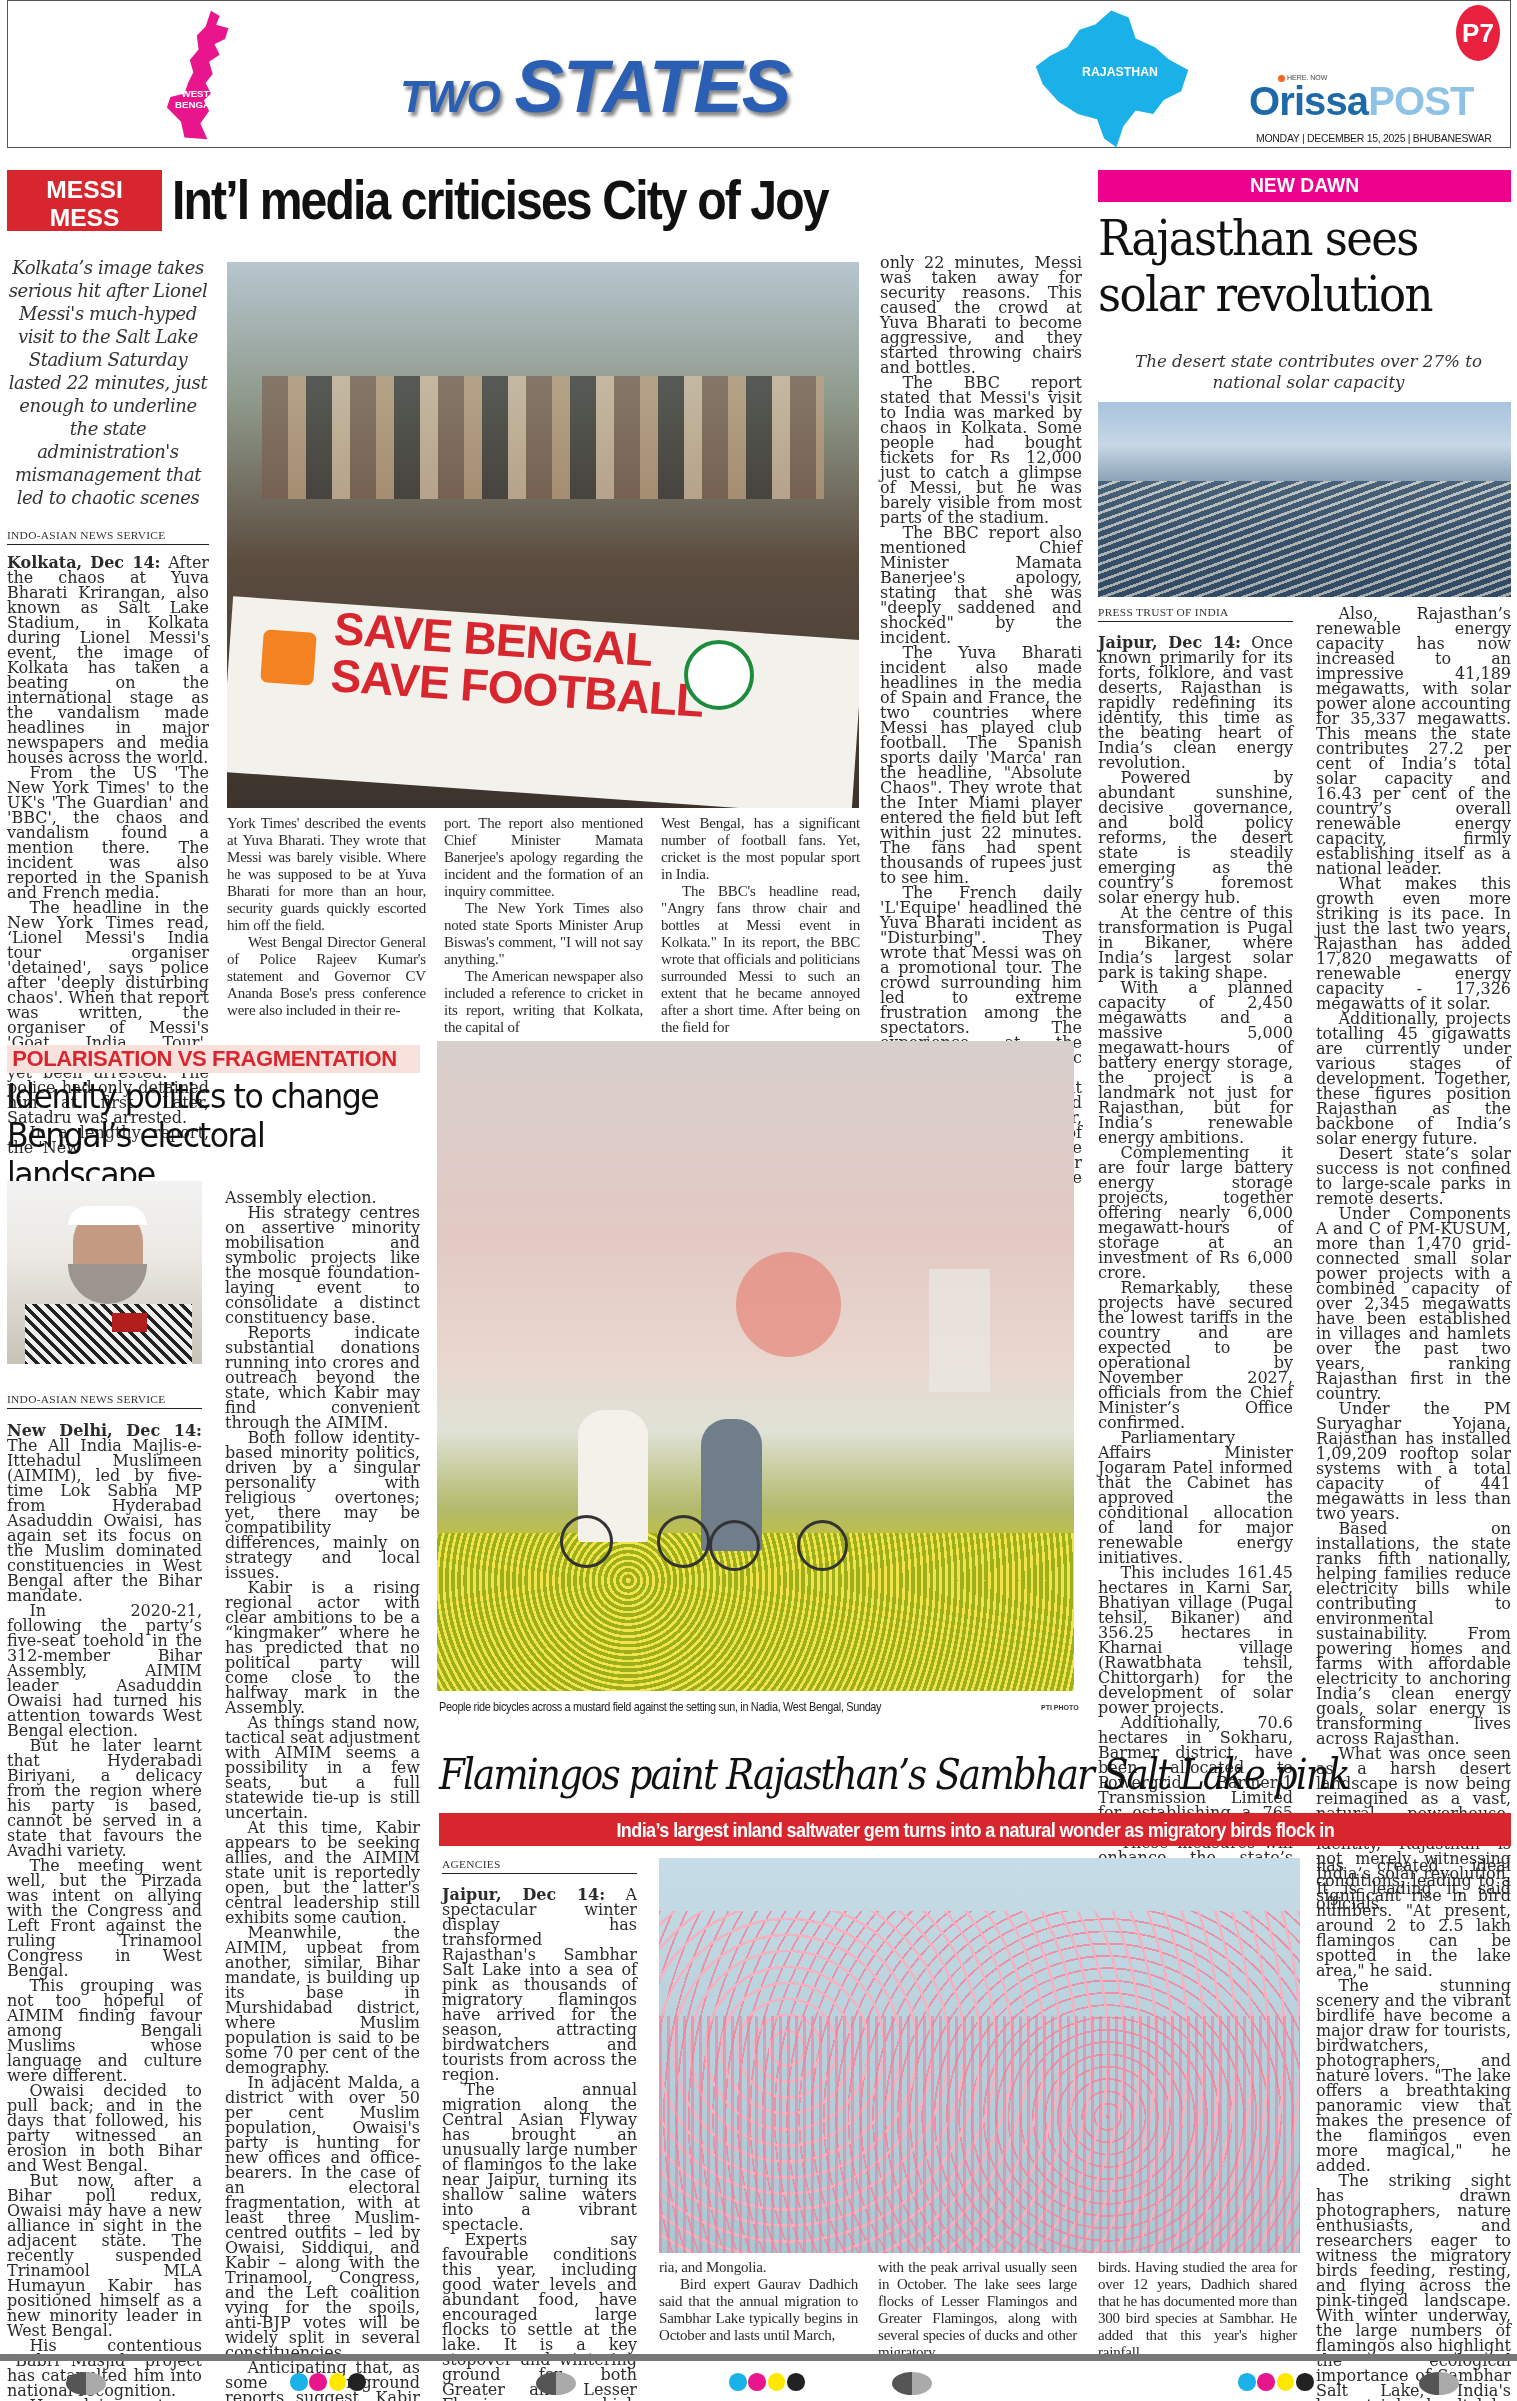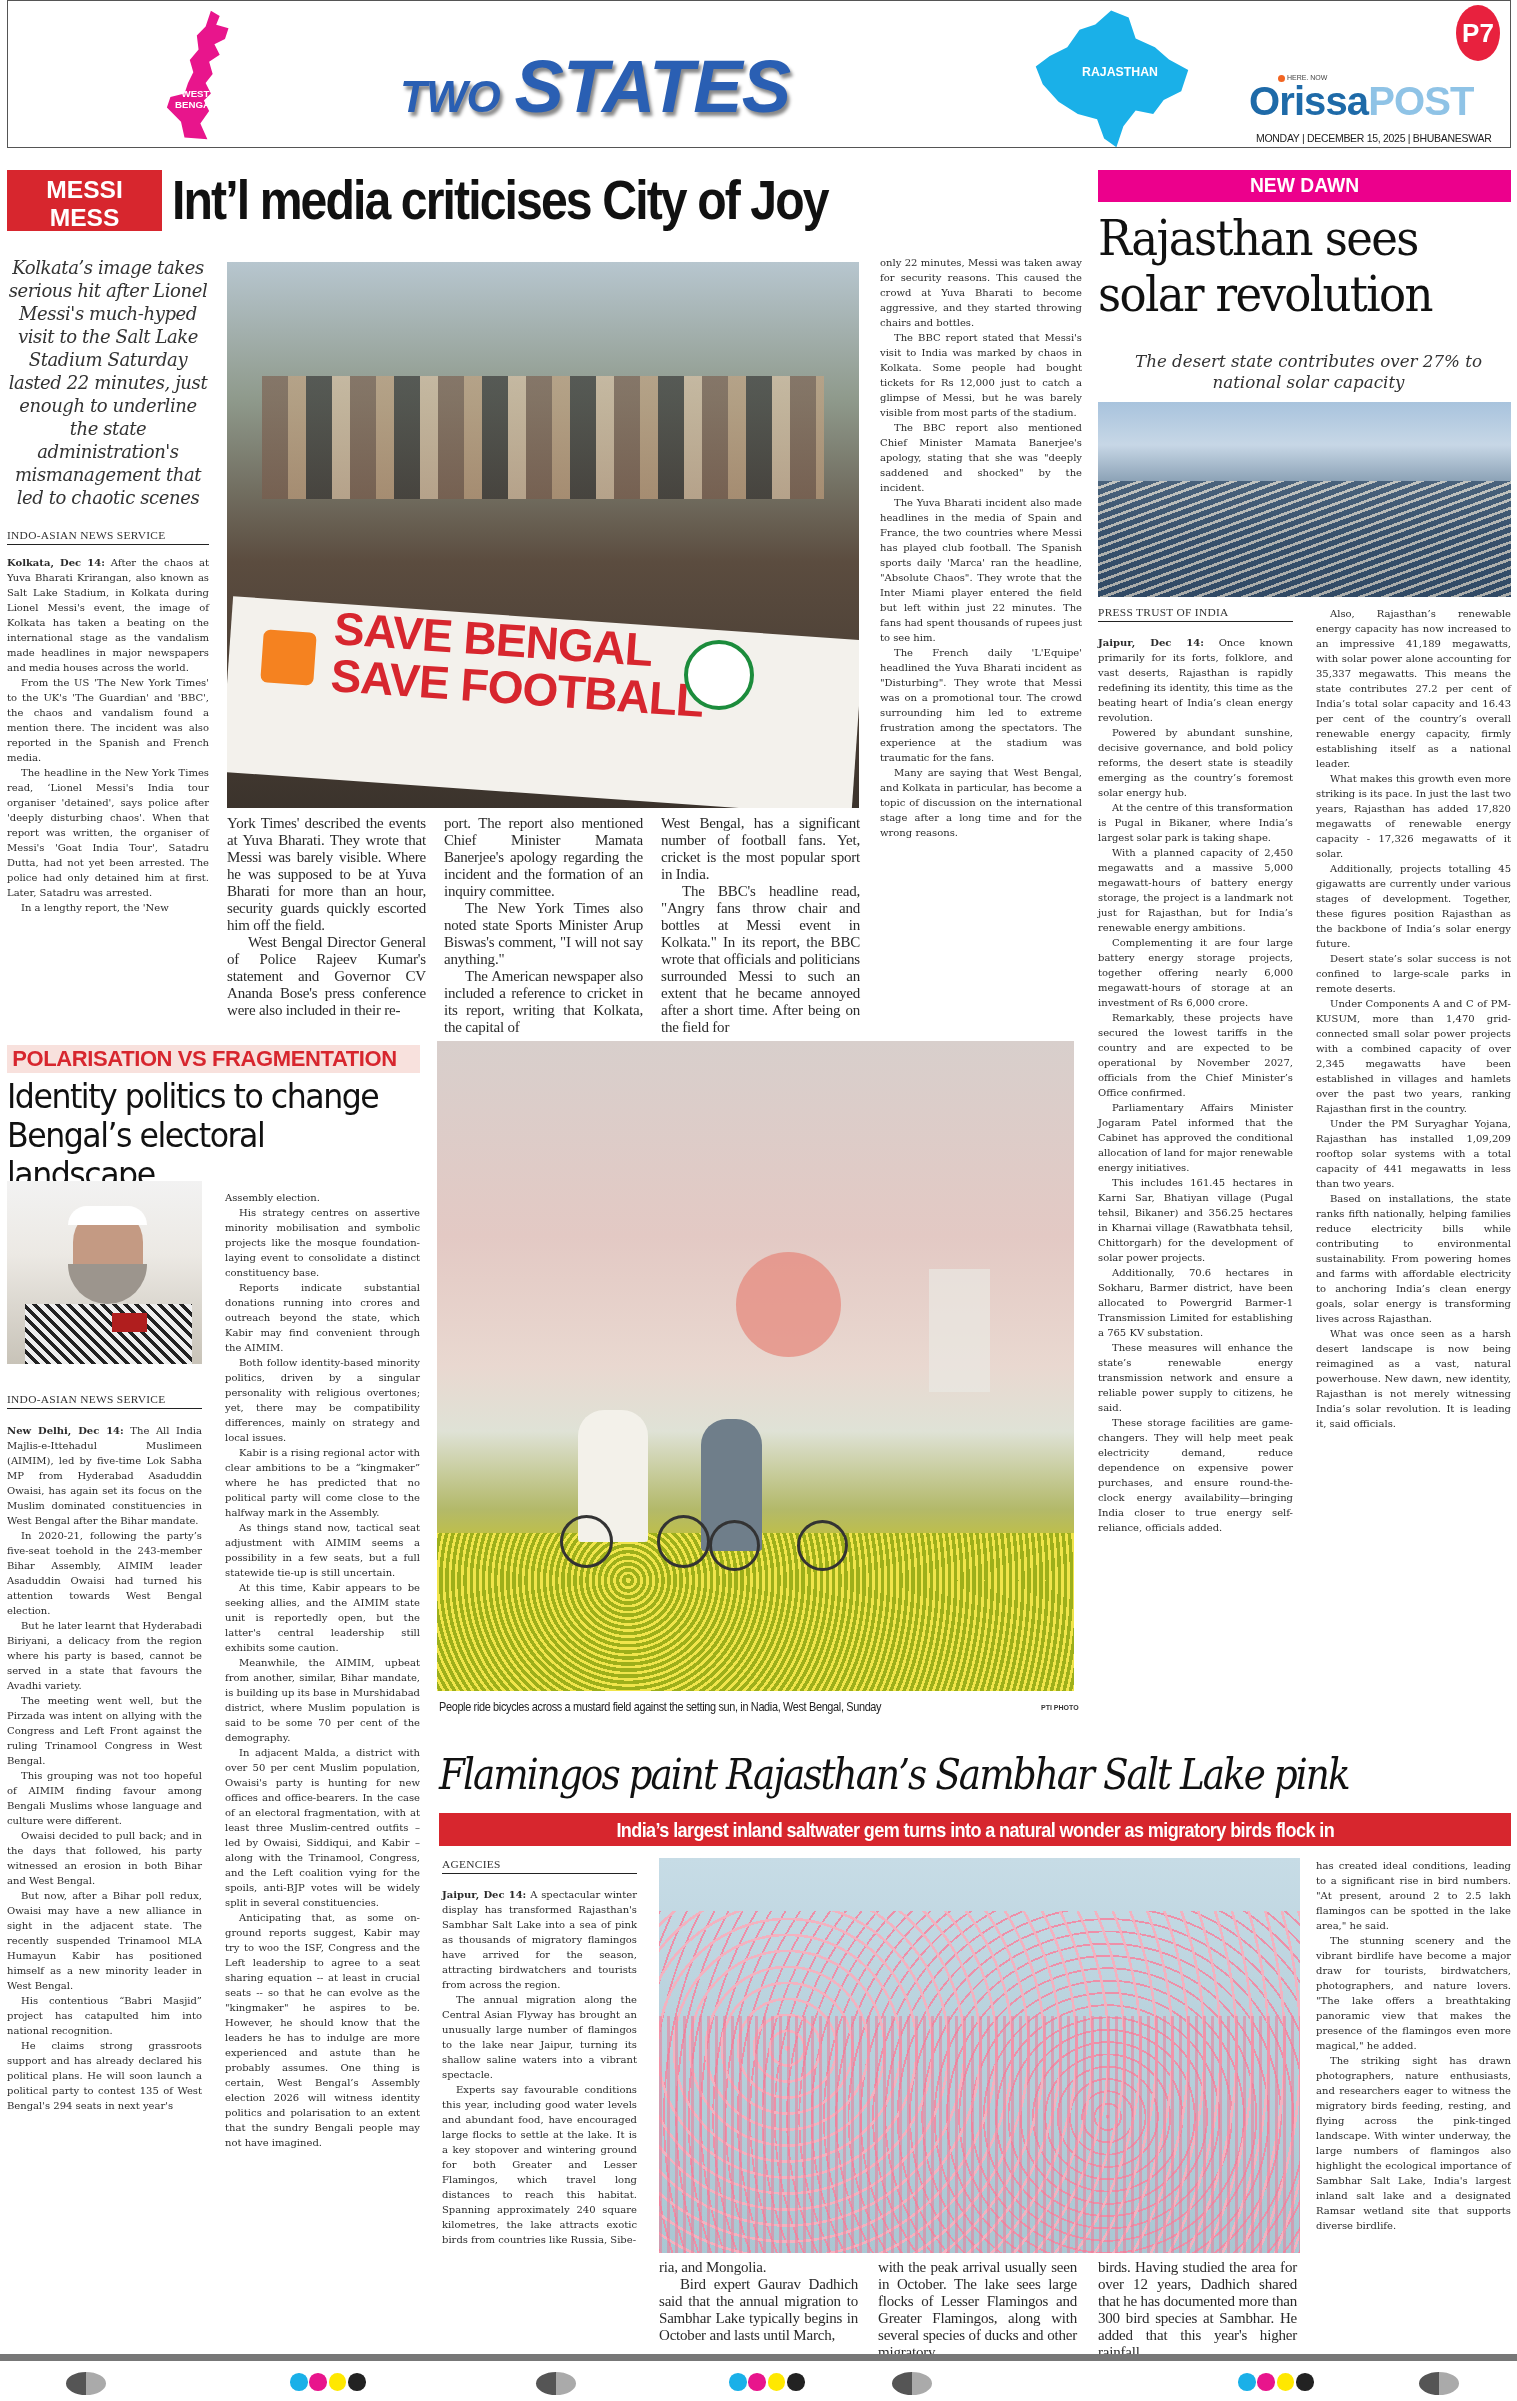--- a/index.html
+++ b/index.html
@@ -1,19 +1,19 @@
 <!DOCTYPE html>
 <html style="font-size:14px"><head>
 <meta charset="utf-8">
 <style>
   *{box-sizing:border-box;margin:0;padding:0}
   html,body{width:1518px;height:2401px;background:#fff;overflow:hidden}
   body{position:relative;font-family:"DejaVu Serif","Liberation Serif",serif;color:#222}
   .abs{position:absolute}
-  .body-text{font-family:"DejaVu Serif","Liberation Serif",serif;font-size:10px;line-height:15px;text-align:justify;color:#2a2a2a;hyphens:auto}
+  .body-text{font-family:"DejaVu Serif","Liberation Serif",serif;font-size:16px;line-height:15px;text-align:justify;color:#2a2a2a;hyphens:auto}
   .body-text p{text-indent:1.4em}
   .body-text p.first{text-indent:0}
   .body-text .dateline{font-weight:bold}
   .cond{font-family:"Liberation Serif","DejaVu Serif",serif;font-size:15px;line-height:17px;text-align:justify;color:#2a2a2a;letter-spacing:-0.2px}
   .cond p{text-indent:1.4em}
   .byline{font-family:"Liberation Serif",serif;font-size:11.4px;letter-spacing:0.3px;color:#333;border-bottom:1.8px solid #222;padding-bottom:2.6px;text-transform:uppercase}
   .photo{overflow:hidden}
   
   .masthead{left:7px;top:0;width:1504px;height:148px;border:1.8px solid #555;border-top:1.8px solid #555}
   .two-states{font-family:"Liberation Sans","DejaVu Sans",sans-serif;font-weight:900;color:#2a5fb3;text-shadow:2.6px 3.5px 3.5px #888;font-style:italic}
@@ -147,21 +147,21 @@
 <div class="abs photo" style="left:7px;top:1181px;width:195px;height:183px;background:linear-gradient(180deg,#f2f2f2 0%,#ece9e4 40%,#c8c3b8 100%)">
   <div class="abs" style="left:66px;top:26px;width:70px;height:88px;border-radius:35px 35px 26px 26px;background:#c49a83"></div>
   <div class="abs" style="left:61px;top:24.6px;width:79px;height:19.3px;border-radius:35px 35px 0 0;background:#fff"></div>
   <div class="abs" style="left:61px;top:83px;width:79px;height:40px;border-radius:0 0 40px 40px;background:#9c958d"></div>
   <div class="abs" style="left:17.6px;top:123px;width:167px;height:61px;background:repeating-linear-gradient(45deg,#222 0 3.5px,#eee 3.5px 8px)"></div>
   <div class="abs" style="left:105px;top:132px;width:35px;height:19.3px;background:#b01e1e"></div>
 </div>
 <div class="abs byline" style="left:7px;top:1393px;width:195px">INDO-ASIAN NEWS SERVICE</div>
 <div class="abs body-text" style="left:7px;top:1423px;width:195px">
   <p class="first"><span class="dateline">New Delhi, Dec 14:</span> <span>The All India Majlis-e-Ittehadul Muslimeen (AIMIM), led by five-time Lok Sabha MP from Hyderabad Asaduddin Owaisi, has again set its focus on the Muslim dominated constituencies in West Bengal after the Bihar mandate.</span></p>
-  <p>In 2020-21, following the party’s five-seat toehold in the 243-member Bihar Assembly, AIMIM leader Asaduddin Owaisi had turned his attention towards West Bengal election.</p>
+  <p>In 2020-21, following the party’s five-seat toehold in the 312-member Bihar Assembly, AIMIM leader Asaduddin Owaisi had turned his attention towards West Bengal election.</p>
   <p>But he later learnt that Hyderabadi Biriyani, a delicacy from the region where his party is based, cannot be served in a state that favours the Avadhi variety.</p>
   <p>The meeting went well, but the Pirzada was intent on allying with the Congress and Left Front against the ruling Trinamool Congress in West Bengal.</p>
   <p>This grouping was not too hopeful of AIMIM finding favour among Bengali Muslims whose language and culture were different.</p>
   <p>Owaisi decided to pull back; and in the days that followed, his party witnessed an erosion in both Bihar and West Bengal.</p>
   <p>But now, after a Bihar poll redux, Owaisi may have a new alliance in sight in the adjacent state. The recently suspended Trinamool MLA Humayun Kabir has positioned himself as a new minority leader in West Bengal.</p>
   <p>His contentious “Babri Masjid” project has catapulted him into national recognition.</p>
   <p>He claims strong grassroots support and has already declared his political plans. He will soon launch a political party to contest 135 of West Bengal's 294 seats in next year's</p>
 </div>
 <div class="abs body-text" style="left:225px;top:1190px;width:195px">
   <p class="first">Assembly election.</p>

